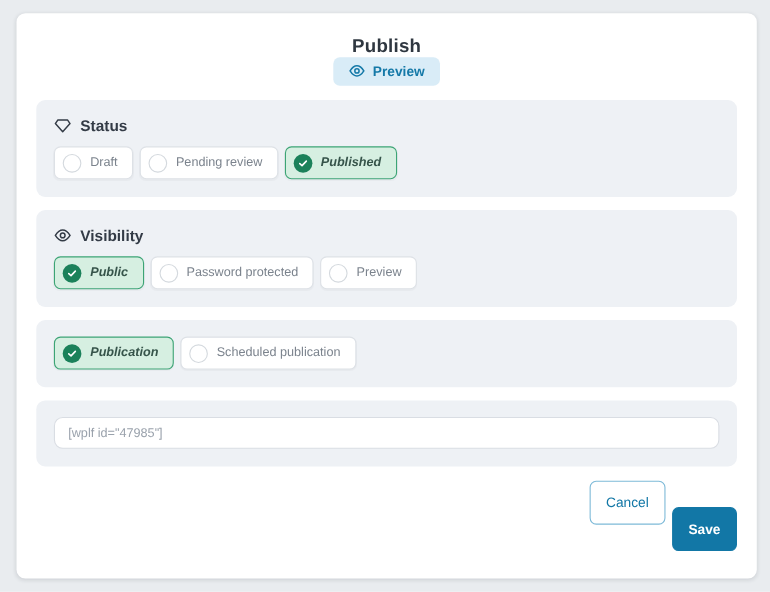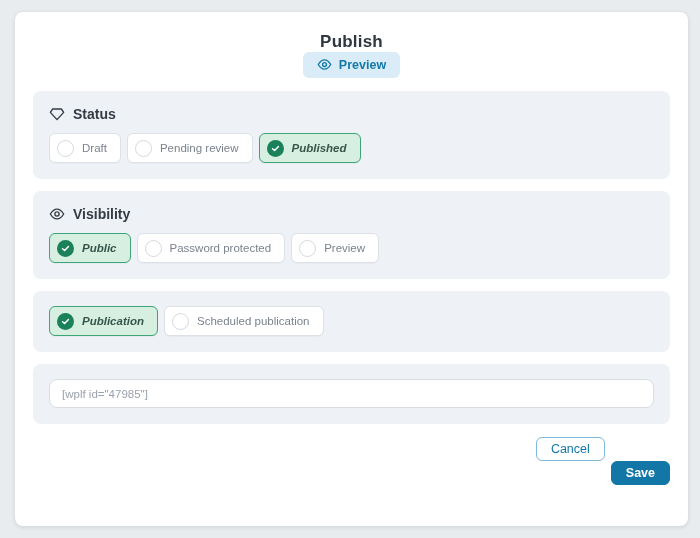--- a/index.html
+++ b/index.html
@@ -116,21 +116,21 @@
     color: #9aa2ac;
     outline: none;
   }
   .footer {
     display: flex;
     justify-content: flex-end;
     gap: 6px;
     margin-top: 13px;
   }
   .btn {
-    height: 24px;
+    height: 40px;
     border-radius: 6px;
     font-family: inherit;
     font-size: 12.5px;
     cursor: pointer;
     padding: 0 14px;
   }
   .btn-cancel {
     background: #ffffff;
     border: 1px solid #7ebad8;
     color: #1277a6;

